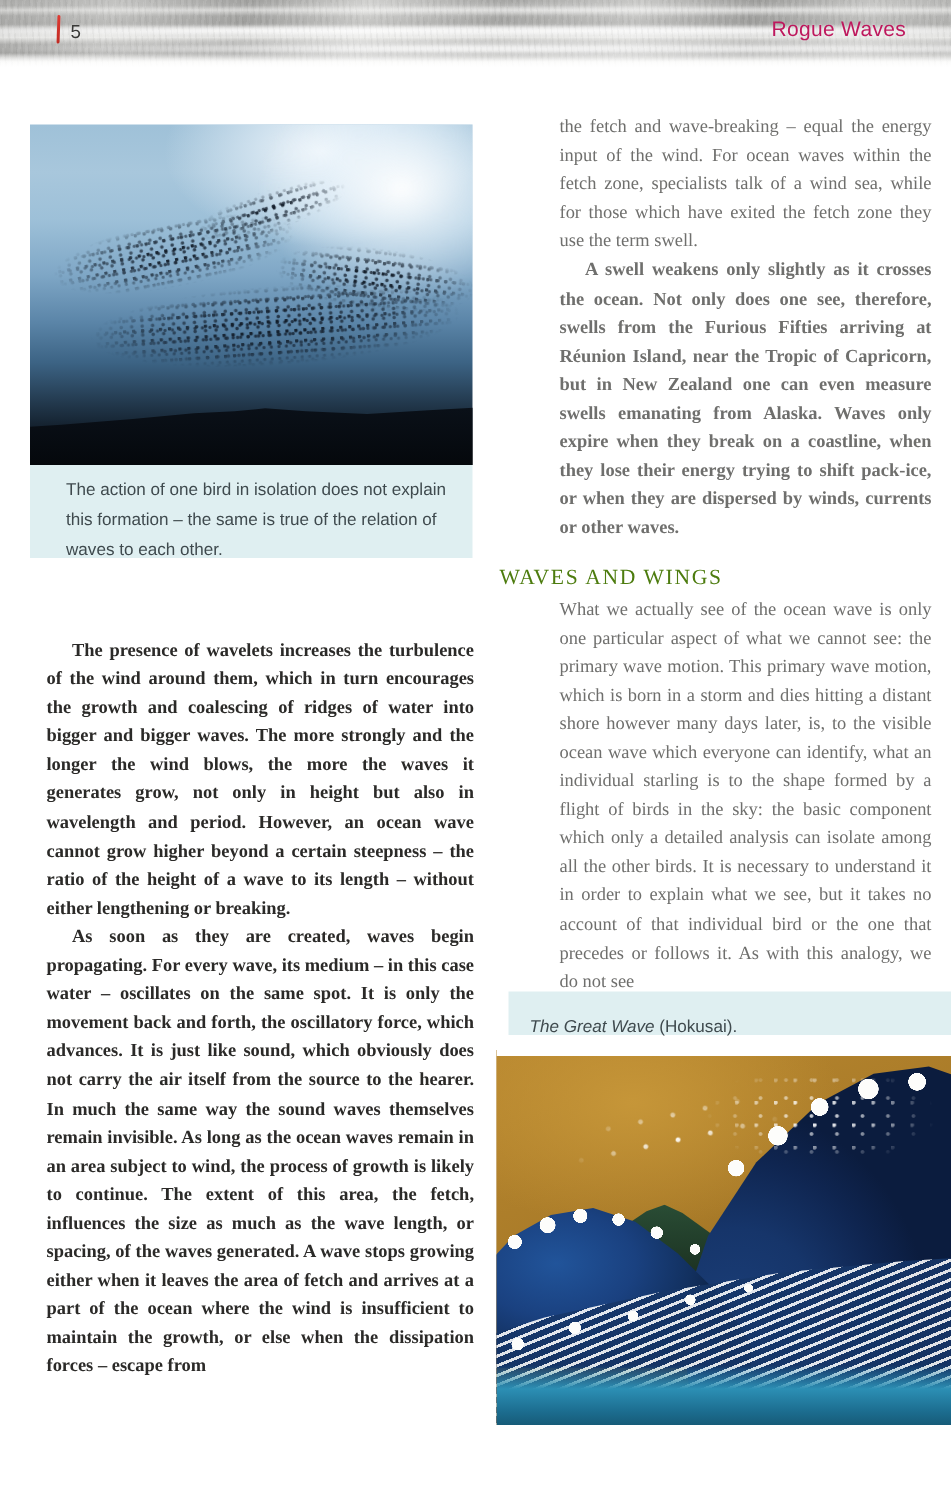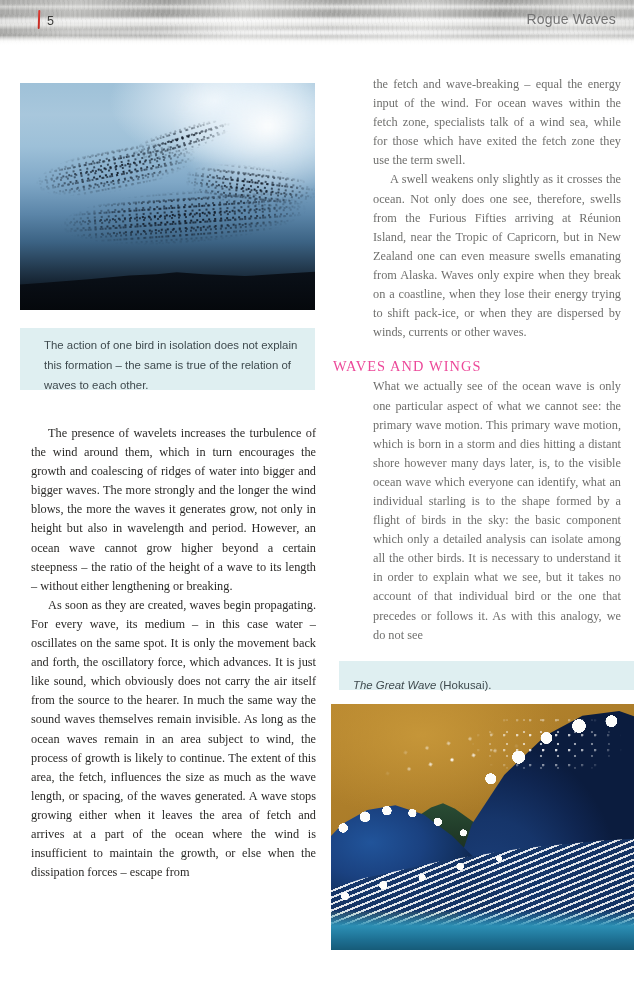--- a/index.html
+++ b/index.html
@@ -93,45 +93,45 @@
   .folio {
     position: absolute;
     left: 47px; top: 14px;
     font-family: "Liberation Sans", sans-serif;
     font-size: 12.5px;
     color: #3a3a38;
     letter-spacing: .3px;
   }
   .running-head {
     position: absolute;
-    right: 18px; top: 11px;
+    right: 30px; top: 11px;
     font-family: "Liberation Sans", sans-serif;
     font-size: 14px;
-    color: #737373;
+    color: #be185d;
     letter-spacing: .2px;
   }
 
   
   .col {
     position: absolute;
     width: 285px;
     font-size: 12.3px;
     line-height: 19.1px;
   }
   .col-left  { left: 31px;  top: 410px; color: #2b2a28; margin-top: 14px; }
   .col-right { left: 333px; top: 75px;  width: 288px; color: #6d6d6b; }
   .col p { margin: 0; text-align: justify; text-justify: inter-word; }
-  .col p.indent { text-indent: 17px; }
+  .col p.indent { text-indent: 17px; font-weight: bold; }
   .col-right p { color: #6f6f6d; margin-left: 40px; }
 
   .section-head {
     font-family: "Liberation Serif", serif;
     font-size: 14.4px;
     letter-spacing: 1.1px;
-    color: #ec4899;
+    color: #4d7c0f;
     margin: 15px 0 1px 0;
   }
 
   
   .photo-birds {
     position: absolute;
     left: 20px; top: 83px;
     width: 295px; height: 227px;
     overflow: hidden;
     background:
@@ -191,21 +191,21 @@
   .caption-box {
     position: absolute;
     background: #dfeff1;
     font-family: "Liberation Sans", sans-serif;
     font-size: 11.4px;
     line-height: 20px;
     color: #3f4a4e;
     box-sizing: border-box;
   }
   .caption-birds {
-    left: 20px; top: 328px;
+    left: 20px; top: 310px;
     width: 295px; height: 62px;
     padding: 7px 14px 0 24px;
   }
   .caption-hokusai {
     left: 339px; top: 661px;
     width: 301px; height: 29px;
     padding: 14px 0 0 14px;
   }
   .caption-hokusai em { font-style: italic; }
 

